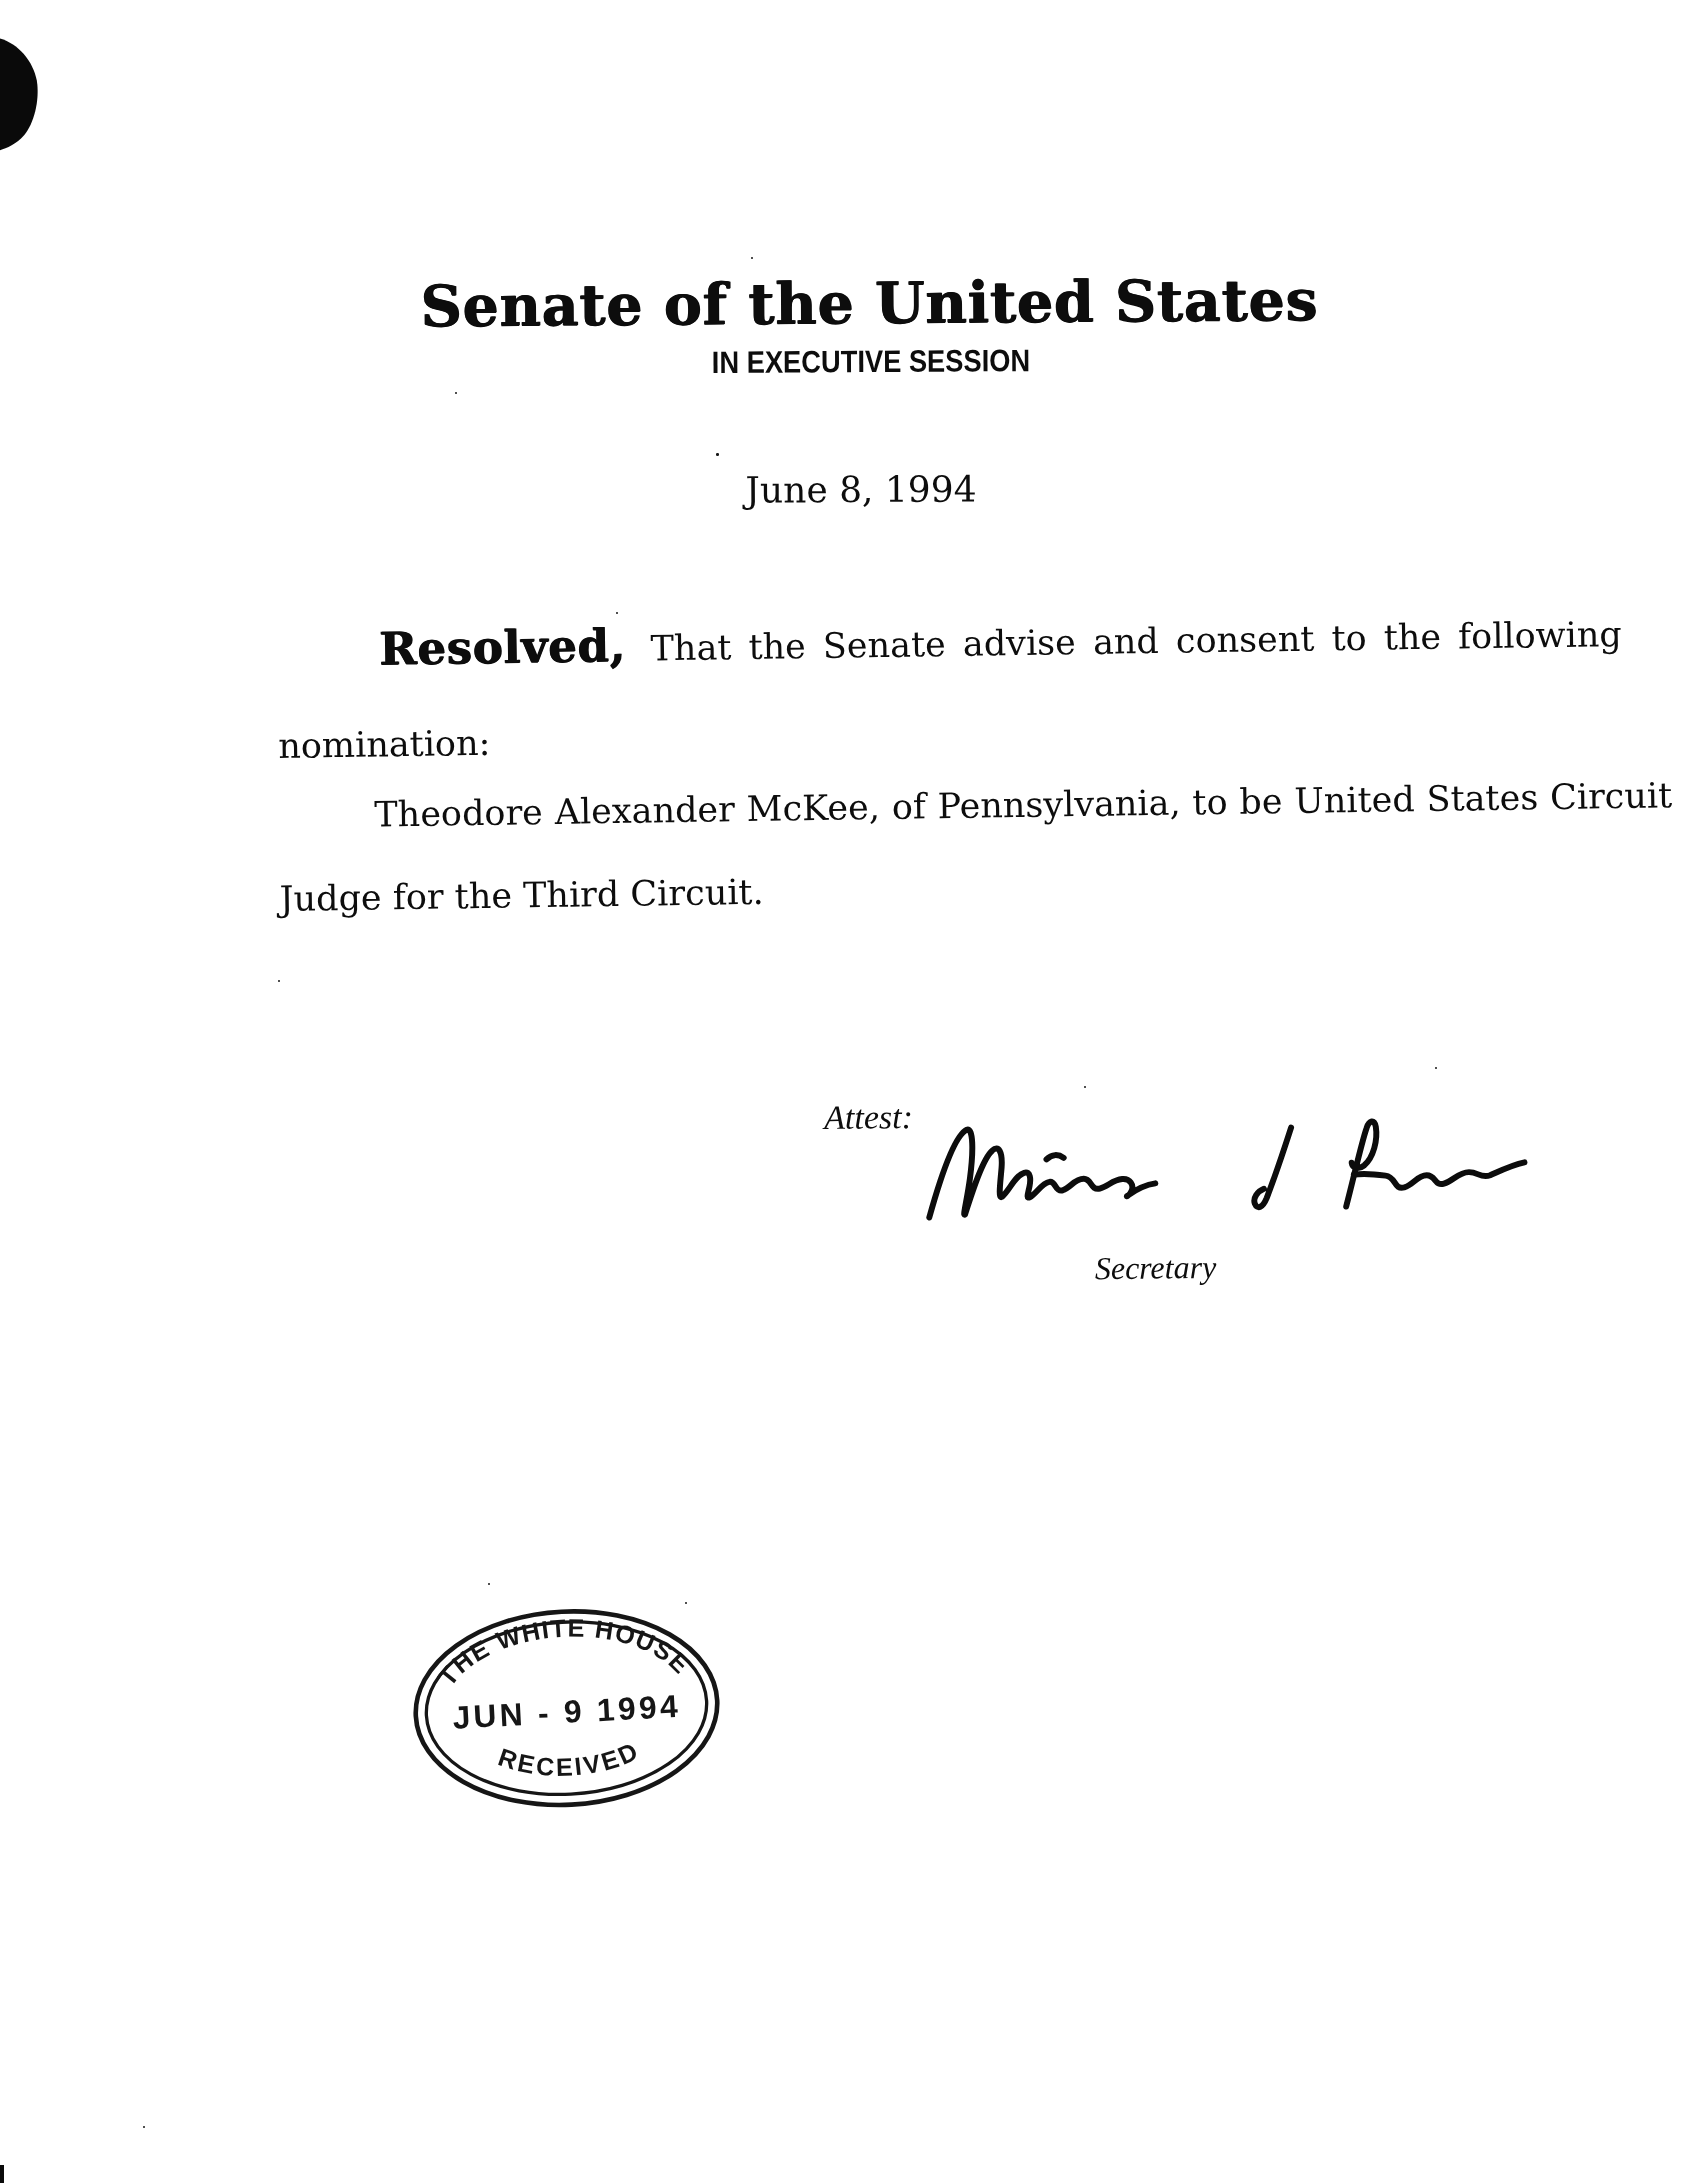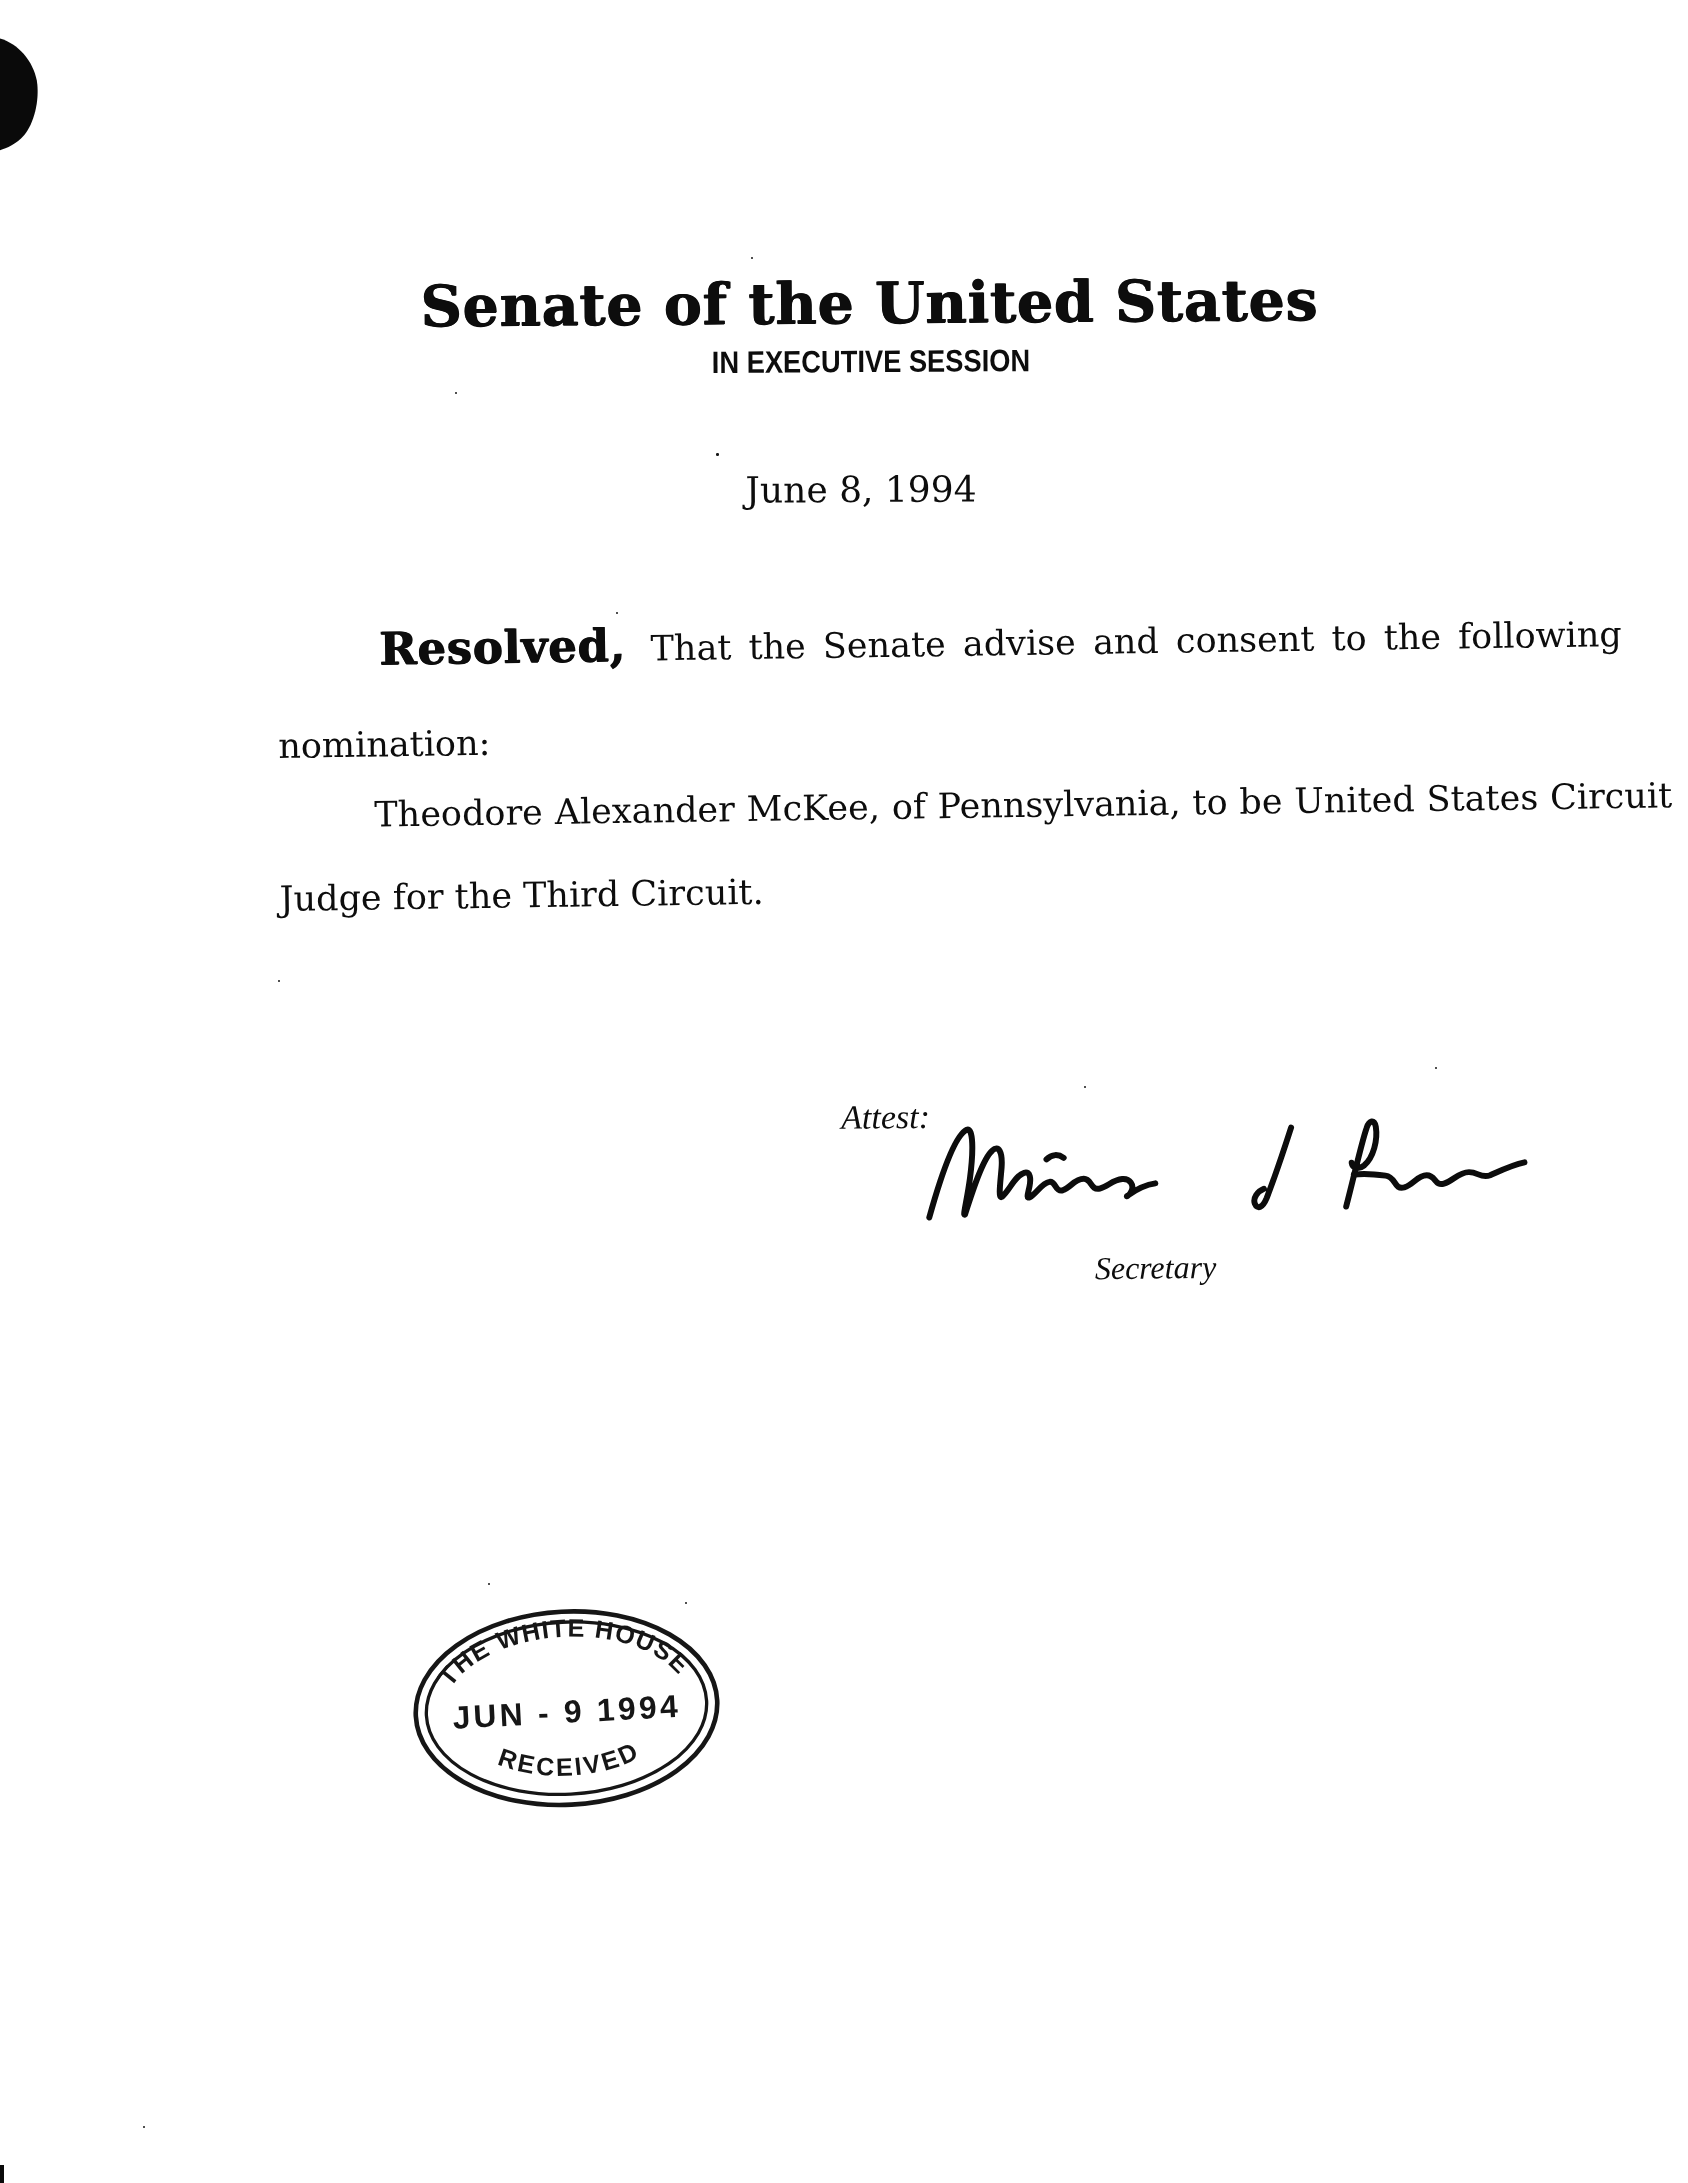--- a/index.html
+++ b/index.html
@@ -49,21 +49,21 @@
 
   .resolved-line { left:381px; top:624px; white-space:nowrap; }
   .resolved-word { font-size:45px; }
   .resolved-rest { font-size:35px; margin-left:25px; word-spacing:6px; }
 
   .nomination-label { left:279px;  top:726px; font-size:35px; }
   .nom-line1        { left:374px;  top:796px; font-size:35px; word-spacing:0.7px; }
   .nom-line2        { left:278px;  top:879px; font-size:35px; }
 
   .attest-block { transform: rotate(-0.6deg); transform-origin:827px 1192px; }
-  .attest-label    { left:842px; top:1099px; font-size:34px; }
+  .attest-label    { left:825px; top:1099px; font-size:34px; }
   .signature-svg   { left:917px; top:1114px; }
   .secretary-label { left:1094px; top:1253px; font-size:32px; }
 
   .stamp-svg { left:401px; top:1597px; }
   .stamp-line { fill:none; stroke:#161616; }
   .stamp-text {
     font-family:"Liberation Sans", sans-serif;
     font-weight:bold;
     fill:#161616;
   }

